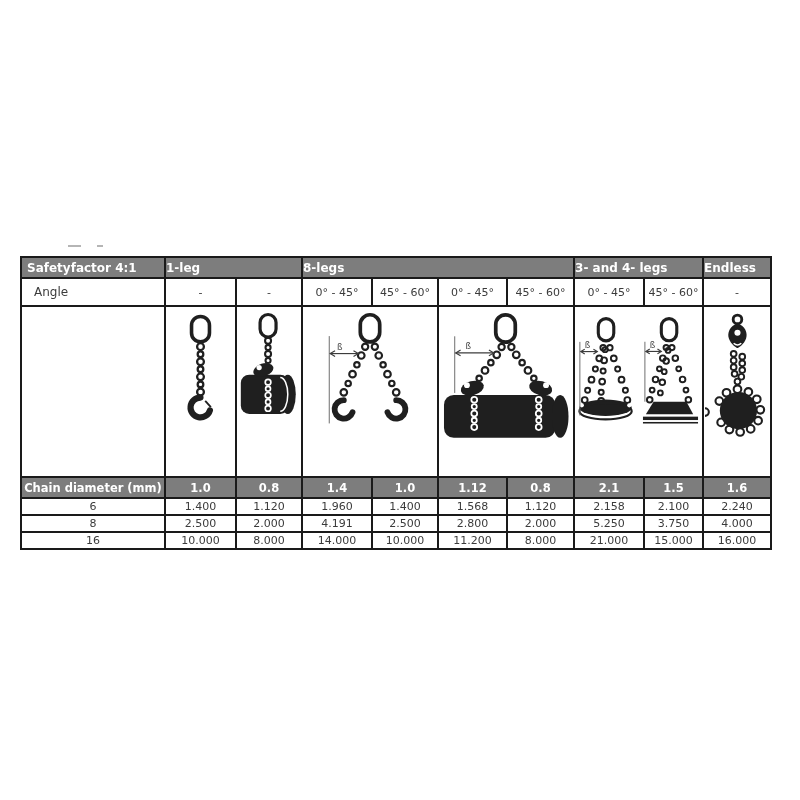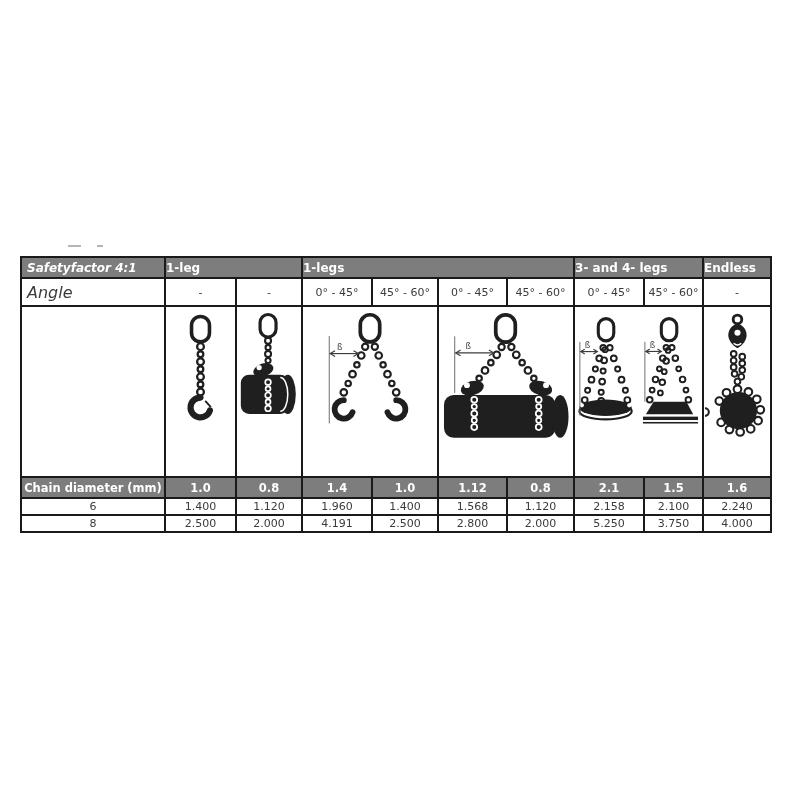--- a/index.html
+++ b/index.html
@@ -19,25 +19,25 @@
   }
   .sling-table td,.sling-table th{
     border:2px solid var(--border-color,#1a1a1a);
     padding:0;overflow:hidden;white-space:nowrap;
   }
   tr.head-row th{
     background:var(--header-bg,#7d7d7d);
     color:var(--header-text,#ffffff);
     font-size:12px;font-weight:bold;height:19px;text-align:left;
   }
-  tr.head-row th.corner{text-align:left;padding-left:5px;font-style:italic;}
+  tr.head-row th.corner{text-align:left;padding-left:5px;}
   tr.angle-row td{
     height:26px;font-size:11px;color:var(--body-text,#3b3b3b);text-align:center;
   }
-  tr.angle-row td.lbl{text-align:left;padding-left:5px;font-size:16px;font-style:italic;}
+  tr.angle-row td.lbl{text-align:left;padding-left:12px;font-size:12px;}
   tr.image-row td{height:169px;vertical-align:top;background:#ffffff;}
   .img-wrap{width:100%;height:167px;display:flex;justify-content:center;align-items:flex-start;}
   .img-wrap svg{display:block;height:167px;}
   .duo-wrap{display:flex;width:100%;height:167px;}
   .duo-wrap .half{flex:1 1 50%;height:167px;display:flex;justify-content:center;}
   tr.factor-row td{
     background:var(--header-bg,#7d7d7d);
     color:var(--header-text,#ffffff);
     font-weight:bold;font-size:11.5px;text-align:center;height:19px;margin-left:17px;
   }
@@ -69,21 +69,21 @@
         <col style="width:69px">
       <col style="width:67px">
         <col style="width:70px">
         <col style="width:59px">
       <col style="width:68px">
     </colgroup>
     <tbody id="sling-tbody">
       <tr class="head-row">
         <th class="corner">Safetyfactor 4:1</th>
         <th colspan="2">1-leg</th>
-        <th colspan="4">1-legs</th>
+        <th colspan="4">8-legs</th>
         <th colspan="2">3- and 4- legs</th>
         <th>Endless</th>
       </tr>
 
       <tr class="angle-row" id="angle-row">
         <td class="lbl">Angle</td>
       <td>-</td>
           <td>-</td>
           <td>0° - 45°</td>
           <td>45° - 60°</td>
@@ -335,15 +335,27 @@
           <td>2.500</td>
           <td>2.000</td>
           <td>4.191</td>
           <td>2.500</td>
           <td>2.800</td>
           <td>2.000</td>
           <td>5.250</td>
           <td>3.750</td>
           <td>4.000</td>
         </tr>
+        <tr class="data-row">
+          <td>16</td>
+          <td>10.000</td>
+          <td>8.000</td>
+          <td>14.000</td>
+          <td>10.000</td>
+          <td>11.200</td>
+          <td>8.000</td>
+          <td>21.000</td>
+          <td>15.000</td>
+          <td>16.000</td>
+        </tr>
       </tbody>
   </table>
 </div>
 
 </body></html>

